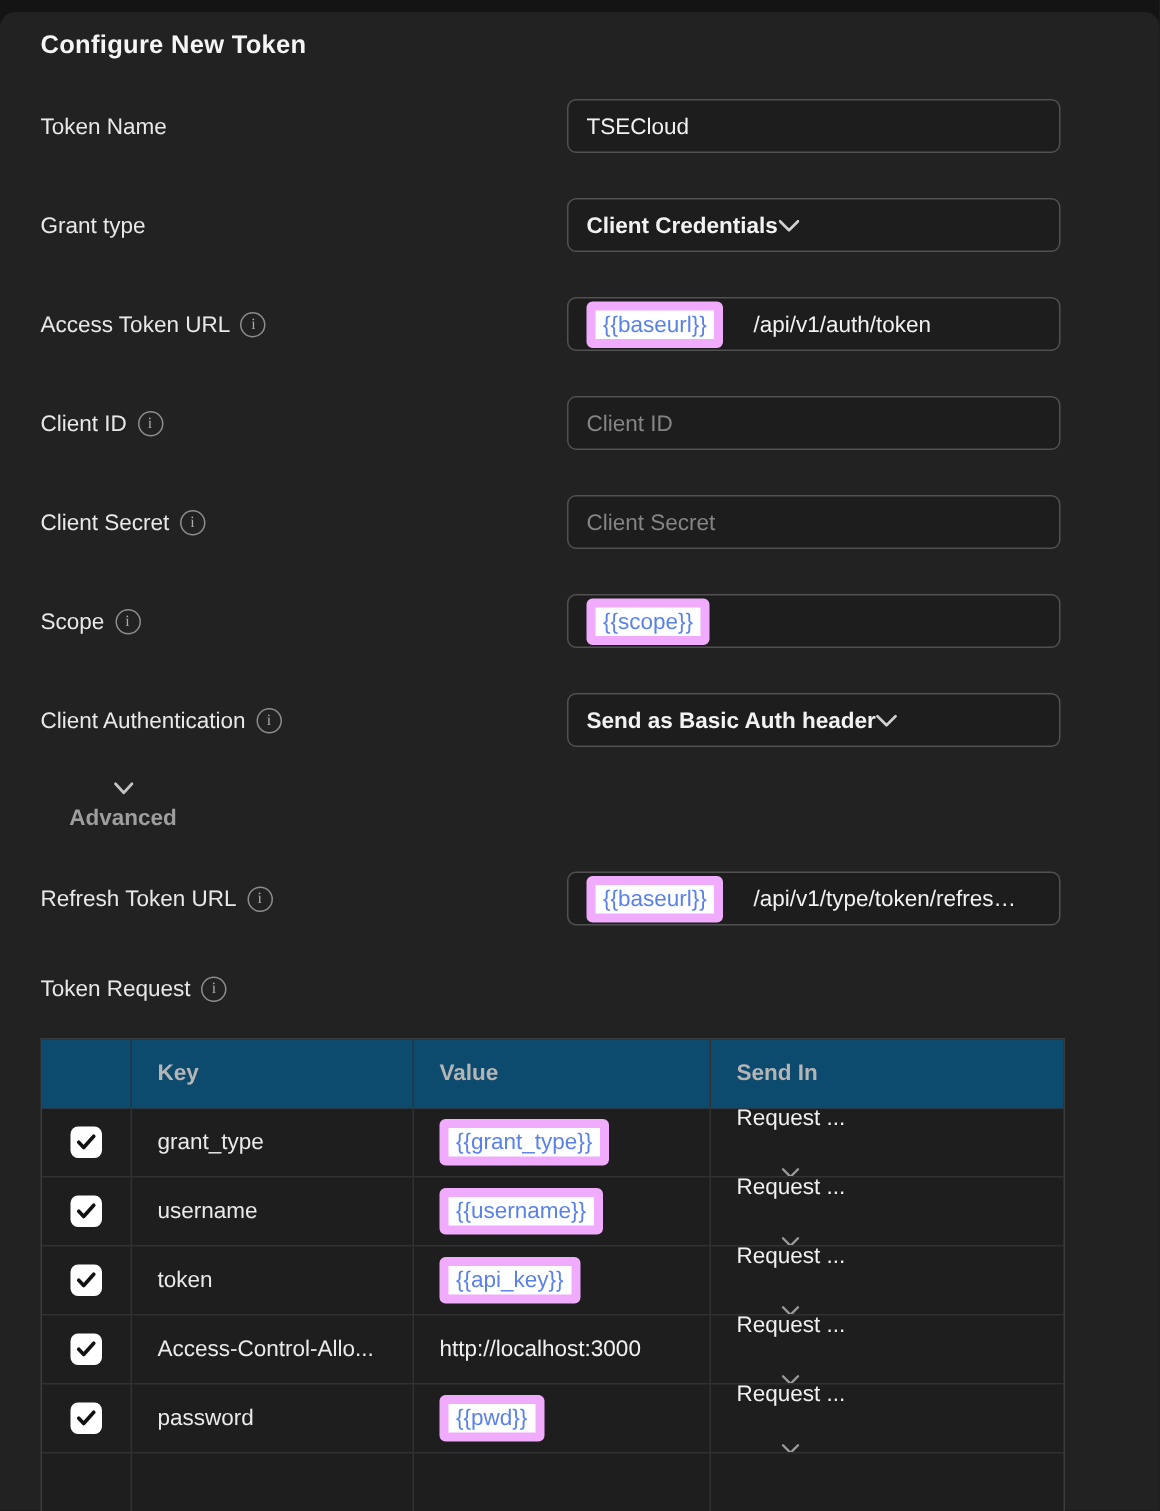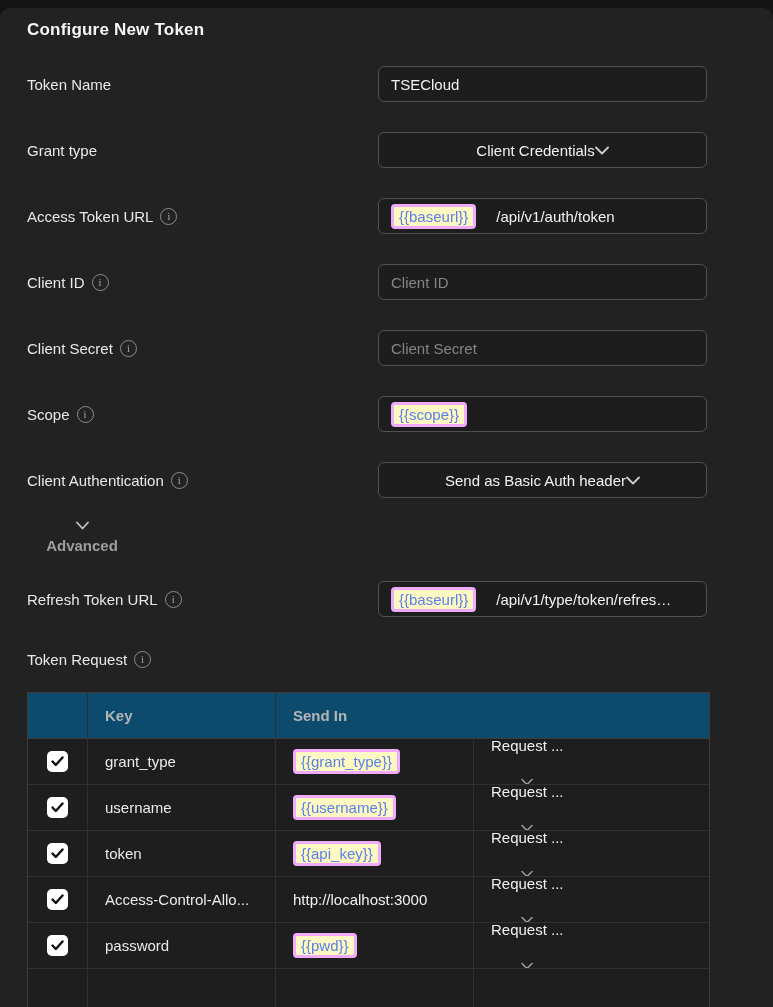--- a/index.html
+++ b/index.html
@@ -34,24 +34,24 @@
   .text-input, .var-input, .select-box{
     width:100%;height:36px;box-sizing:border-box;
     background:#1d1d1d;border:1px solid #515151;border-radius:6px;
     padding:0 12px;font-size:15px;color:#f2f2f2;
     font-family:"Liberation Sans", sans-serif;
     display:flex;align-items:center;outline:none;
   }
   input.text-input{display:block;line-height:34px;}
   input.text-input::placeholder{color:#858585;opacity:1;}
   .var-input{overflow:hidden;white-space:nowrap;cursor:text;}
-  .select-box{justify-content:center;font-weight:normal;cursor:pointer;}
+  .select-box{justify-content:flex-start;font-weight:bold;cursor:pointer;}
   .var-pill{
     display:inline-block;padding:1px 5px;border-radius:4px;
-    background:#fef9c3;border:3px solid #f0abfc;
+    background:#ffffff;border:6px solid #f0abfc;
     color:#5a81e8;font-size:15px;white-space:nowrap;
   }
   .url-rest{color:#f2f2f2;margin-left:20px;white-space:nowrap;}
   .chev{flex:0 0 auto;}
   .advanced-row{
     display:flex;align-items:center;gap:7px;
     margin-top:23px;height:19px;cursor:pointer;width:110px;flex-direction:column;
   }
   .advanced-label{font-size:15px;font-weight:bold;color:#9e9e9e;}
   .refresh-row{margin-top:41px;}
@@ -202,20 +202,23 @@
   </div>
 
   <div class="tr-table">
 
     <div class="t-row t-head">
       <div class="t-cell cb"></div>
       <div class="t-cell">
           <span class="head-txt">Key</span>
         </div>
       <div class="t-cell">
+          <span class="head-txt">Value</span>
+        </div>
+      <div class="t-cell">
           <span class="head-txt">Send In</span>
         </div>
     </div>
 
     <div class="t-row">
       <div class="t-cell cb">
           <span class="checkbox">
             <svg width="13" height="11" viewBox="0 0 13 11">
               <polyline points="1.5,5.5 4.8,9 11.5,1.5" fill="none" stroke="#111" stroke-width="2.4" stroke-linecap="round" stroke-linejoin="round"></polyline>
             </svg>

